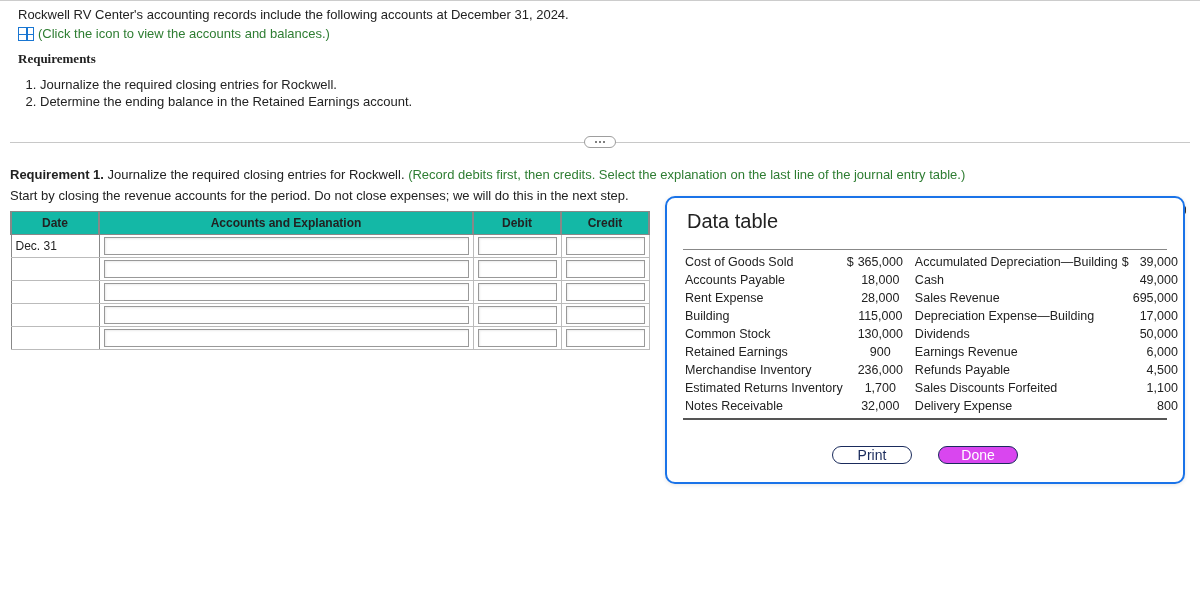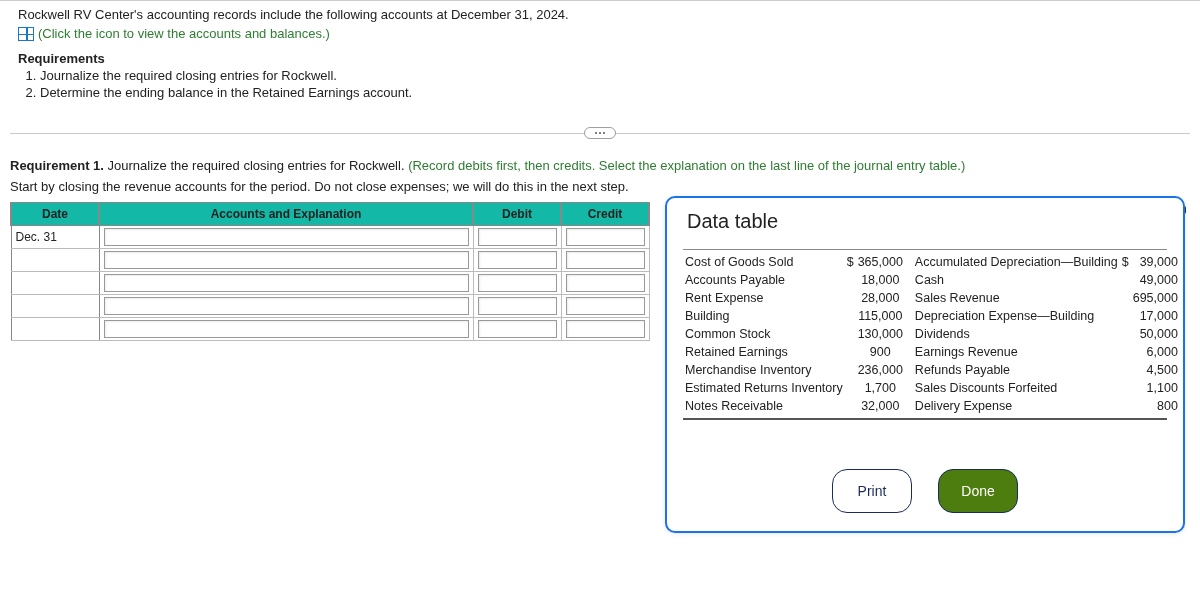--- a/index.html
+++ b/index.html
@@ -47,21 +47,22 @@
     }
     .grid-icon::after {
       left: 0; right: 0; top: 50%; height: 1.5px;
     }
     .green-link {
       color: #2e7d32;
       cursor: pointer;
     }
     .requirements-heading {
       font-weight: bold;
-      margin-bottom: 2px;
+      margin-bottom: 10px;
+      font-family: Liberation Serif, serif;
     }
     .req-list {
       list-style: decimal;
       padding-left: 22px;
       margin-bottom: 24px;
     }
     .req-list li {
       margin-bottom: 2px;
     }
     .divider-row {
@@ -199,37 +200,36 @@
     .data-table td.cur2 { width: 12px; text-align: left; }
     .data-table td.amt2 { text-align: right; }
     .modal-buttons {
       display: flex;
       justify-content: center;
       gap: 26px;
       margin-top: 26px;
     }
     .btn {
       min-width: 80px;
-      height: 44px;
+      height: 18px;
       border-radius: 15px;
       font-size: 14px;
       cursor: pointer;
       display: flex;
       align-items: center;
       justify-content: center;
       padding: 0 18px;
-      margin-top: 23px;
     }
     .btn-outline {
       background: #fff;
       border: 1.5px solid #1a2b5c;
       color: #1a2b5c;
     }
     .btn-filled {
-      background: #4d7c0f;
+      background: #d946ef;
       border: 1.5px solid #1a2b5c;
       color: #fff;
     }
   </style>
 </head>
 <body>
 
 <div class="top-section">
   <div class="intro-text">Rockwell RV Center's accounting records include the following accounts at December 31, 2024.</div>
   <div class="icon-link-row">

